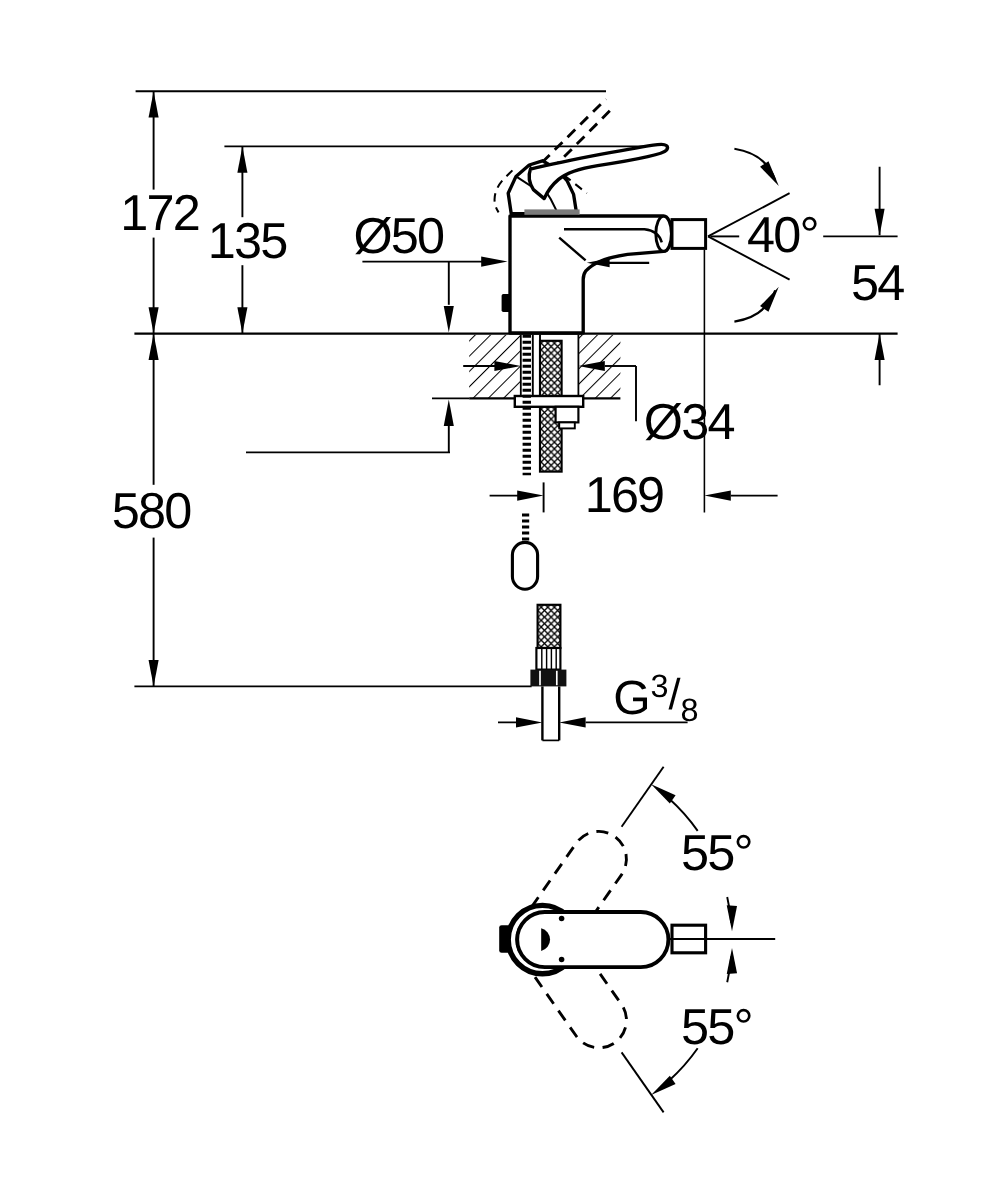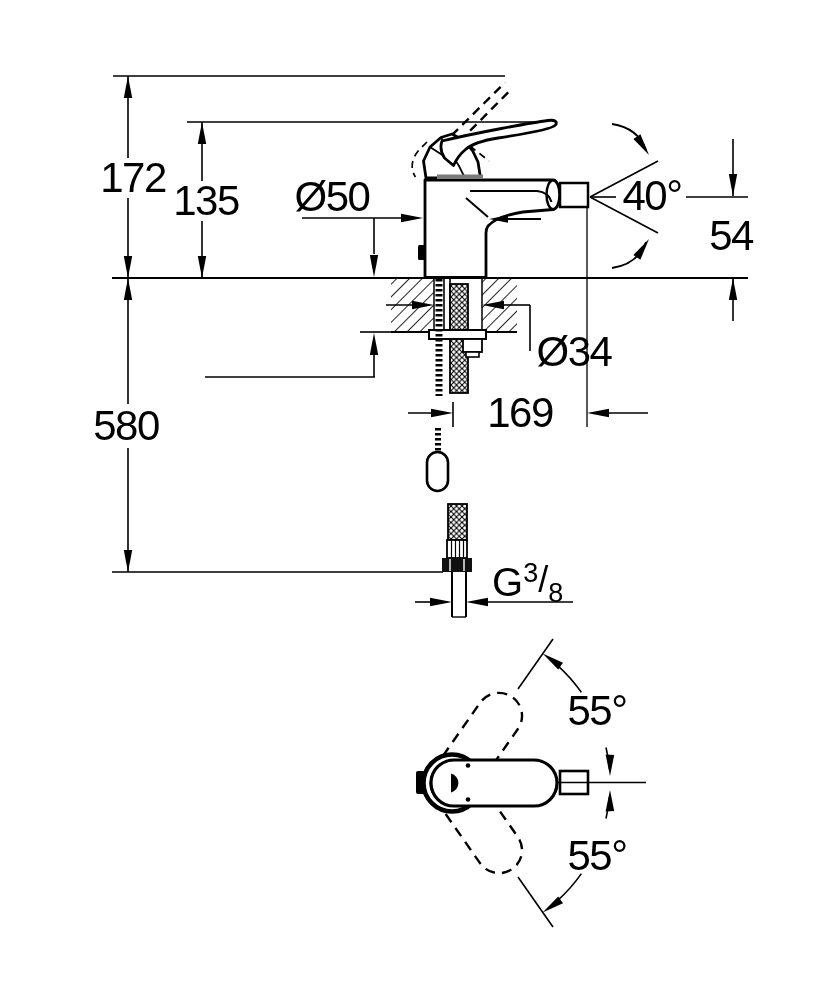--- a/index.html
+++ b/index.html
@@ -211,17 +211,17 @@
 <div class="dim-label" style="left:206px;top:201px;text-align:right;">135</div>
 <div class="dim-label" style="left:332px;top:197px;">Ø50</div>
 <div class="dim-label" style="left:652px;top:196px;">40°</div>
 <div class="dim-label" style="left:731px;top:236px;">54</div>
 <div class="dim-label" style="left:574px;top:320px;margin-top:32px;">Ø34</div>
 <div class="dim-label" style="left:520px;top:413px;">169</div>
 <div class="dim-label" style="left:126px;top:426px;">580</div>
 <div class="dim-label" style="left:597px;top:711px;">55°</div>
 <div class="dim-label" style="left:597px;top:856px;">55°</div>
 
-<div class="thread-label" style="left:492px;top:562px;">
+<div class="thread-label" style="left:511px;top:562px;">
   <span class="g-main">G</span><span class="g-sup">3</span><span class="g-slash">/</span><span class="g-sub">8</span>
 </div>
 
 </div>
 
 </body></html>

